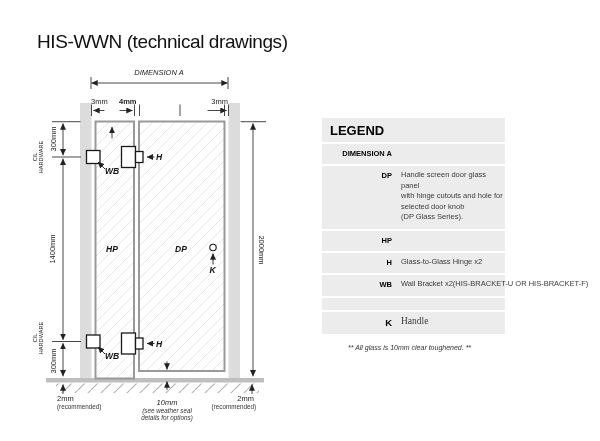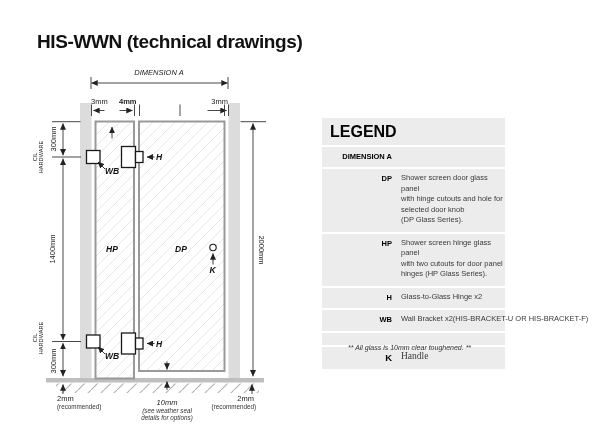--- a/index.html
+++ b/index.html
@@ -2,35 +2,35 @@
 <html><head>
 <meta charset="utf-8">
 <style>
   html,body{margin:0;padding:0;}
   body{
     width:600px;height:441px;position:relative;background:#fff;overflow:hidden;
     font-family:"Liberation Sans", sans-serif;color:#1a1a1a;
   }
   .abs{position:absolute;}
   
-  #title{left:37px;top:31px;font-size:19px;font-weight:bold;letter-spacing:-0.4px;color:#111;}
+  #title{left:37px;top:31px;font-size:19px;font-weight:normal;letter-spacing:-0.4px;color:#111;}
   
   .dim{font-size:7.5px;color:#222;white-space:nowrap;}
   .dim-it{font-size:7.5px;font-style:italic;color:#222;white-space:nowrap;}
   .small{font-size:6.3px;color:#333;}
   .small-it{font-size:6.3px;font-style:italic;color:#333;}
   .part{font-size:8.5px;font-weight:bold;font-style:italic;color:#111;white-space:nowrap;}
   .ctr{transform:translateX(-50%);text-align:center;}
   .vl{transform:translate(-50%,-50%) rotate(-90deg);white-space:nowrap;}
   .vr{transform:translate(-50%,-50%) rotate(90deg);white-space:nowrap;}
   .clh{font-size:5.6px;line-height:6.4px;text-align:center;white-space:pre-line;color:#222;}
   .pre{white-space:pre-line;}
   
   #legend{left:322px;top:118px;width:183px;background:#ececec;}
-  #legend .hdr{font-size:16px;font-weight:bold;color:#000;padding:5px 8px 4px 8px;border-bottom:2px solid #fff;}
+  #legend .hdr{font-size:13px;font-weight:bold;color:#000;padding:5px 8px 4px 8px;border-bottom:2px solid #fff;}
   #legend .row{display:flex;border-bottom:2px solid #fff;padding:4px 0 6px 0;}
   #legend .row:last-child{border-bottom:none;}
   #legend .term{width:70px;flex:0 0 70px;text-align:right;font-weight:bold;font-size:7.5px;color:#000;padding-top:1px;}
   #legend .desc{margin-left:9px;font-size:7.5px;line-height:10.5px;color:#3a3a3a;white-space:pre-line;}
   #legend .row.big .term{font-size:9.5px;}
   #legend .row.big .desc{font-size:9.5px;font-family:Liberation Serif, serif;}
   #legend .row.nowrap .desc{white-space:nowrap;overflow:visible;}
   #legend .row.spacer{height:8px;padding:2px 0;}
   #footnote{left:348px;top:344px;font-size:7px;font-style:italic;color:#333;}
 </style>
@@ -163,30 +163,27 @@
 </div>
 
 <div id="legend" class="abs">
   <div class="hdr">LEGEND</div>
 
   <div class="row">
     <div class="term">DIMENSION A</div>
   </div>
   <div class="row">
     <div class="term">DP</div>
-    <div class="desc">Shower screen door glass panel
+    <div class="desc">Handle screen door glass panel
 with hinge cutouts and hole for
 selected door knob
 (DP Glass Series).</div>
   </div>
   <div class="row">
     <div class="term">HP</div>
-    <div class="desc">Shower screen hinge glass panel
-with two cutouts for door panel
-hinges (HP Glass Series).</div>
   </div>
   <div class="row">
     <div class="term">H</div>
     <div class="desc">Glass-to-Glass Hinge x2</div>
   </div>
   <div class="row nowrap">
     <div class="term">WB</div>
     <div class="desc">Wall Bracket x2(HIS-BRACKET-U OR HIS-BRACKET-F)</div>
   </div>
   <div class="row spacer"></div>

